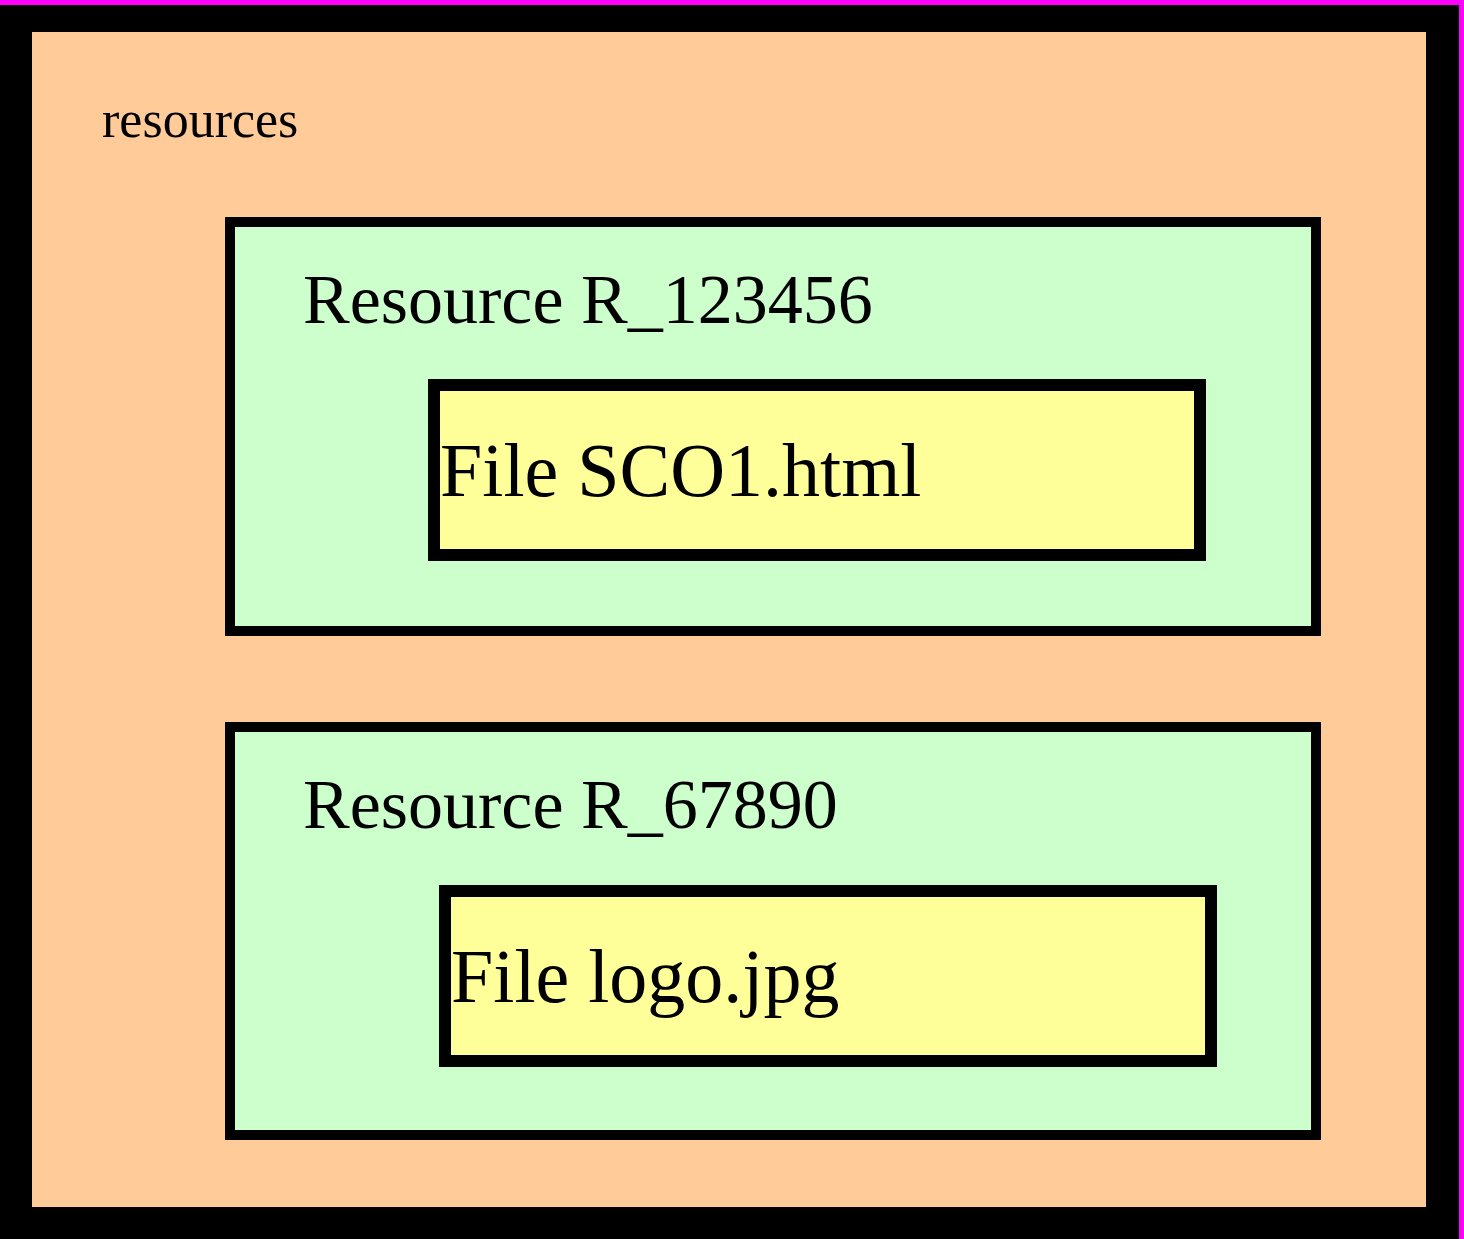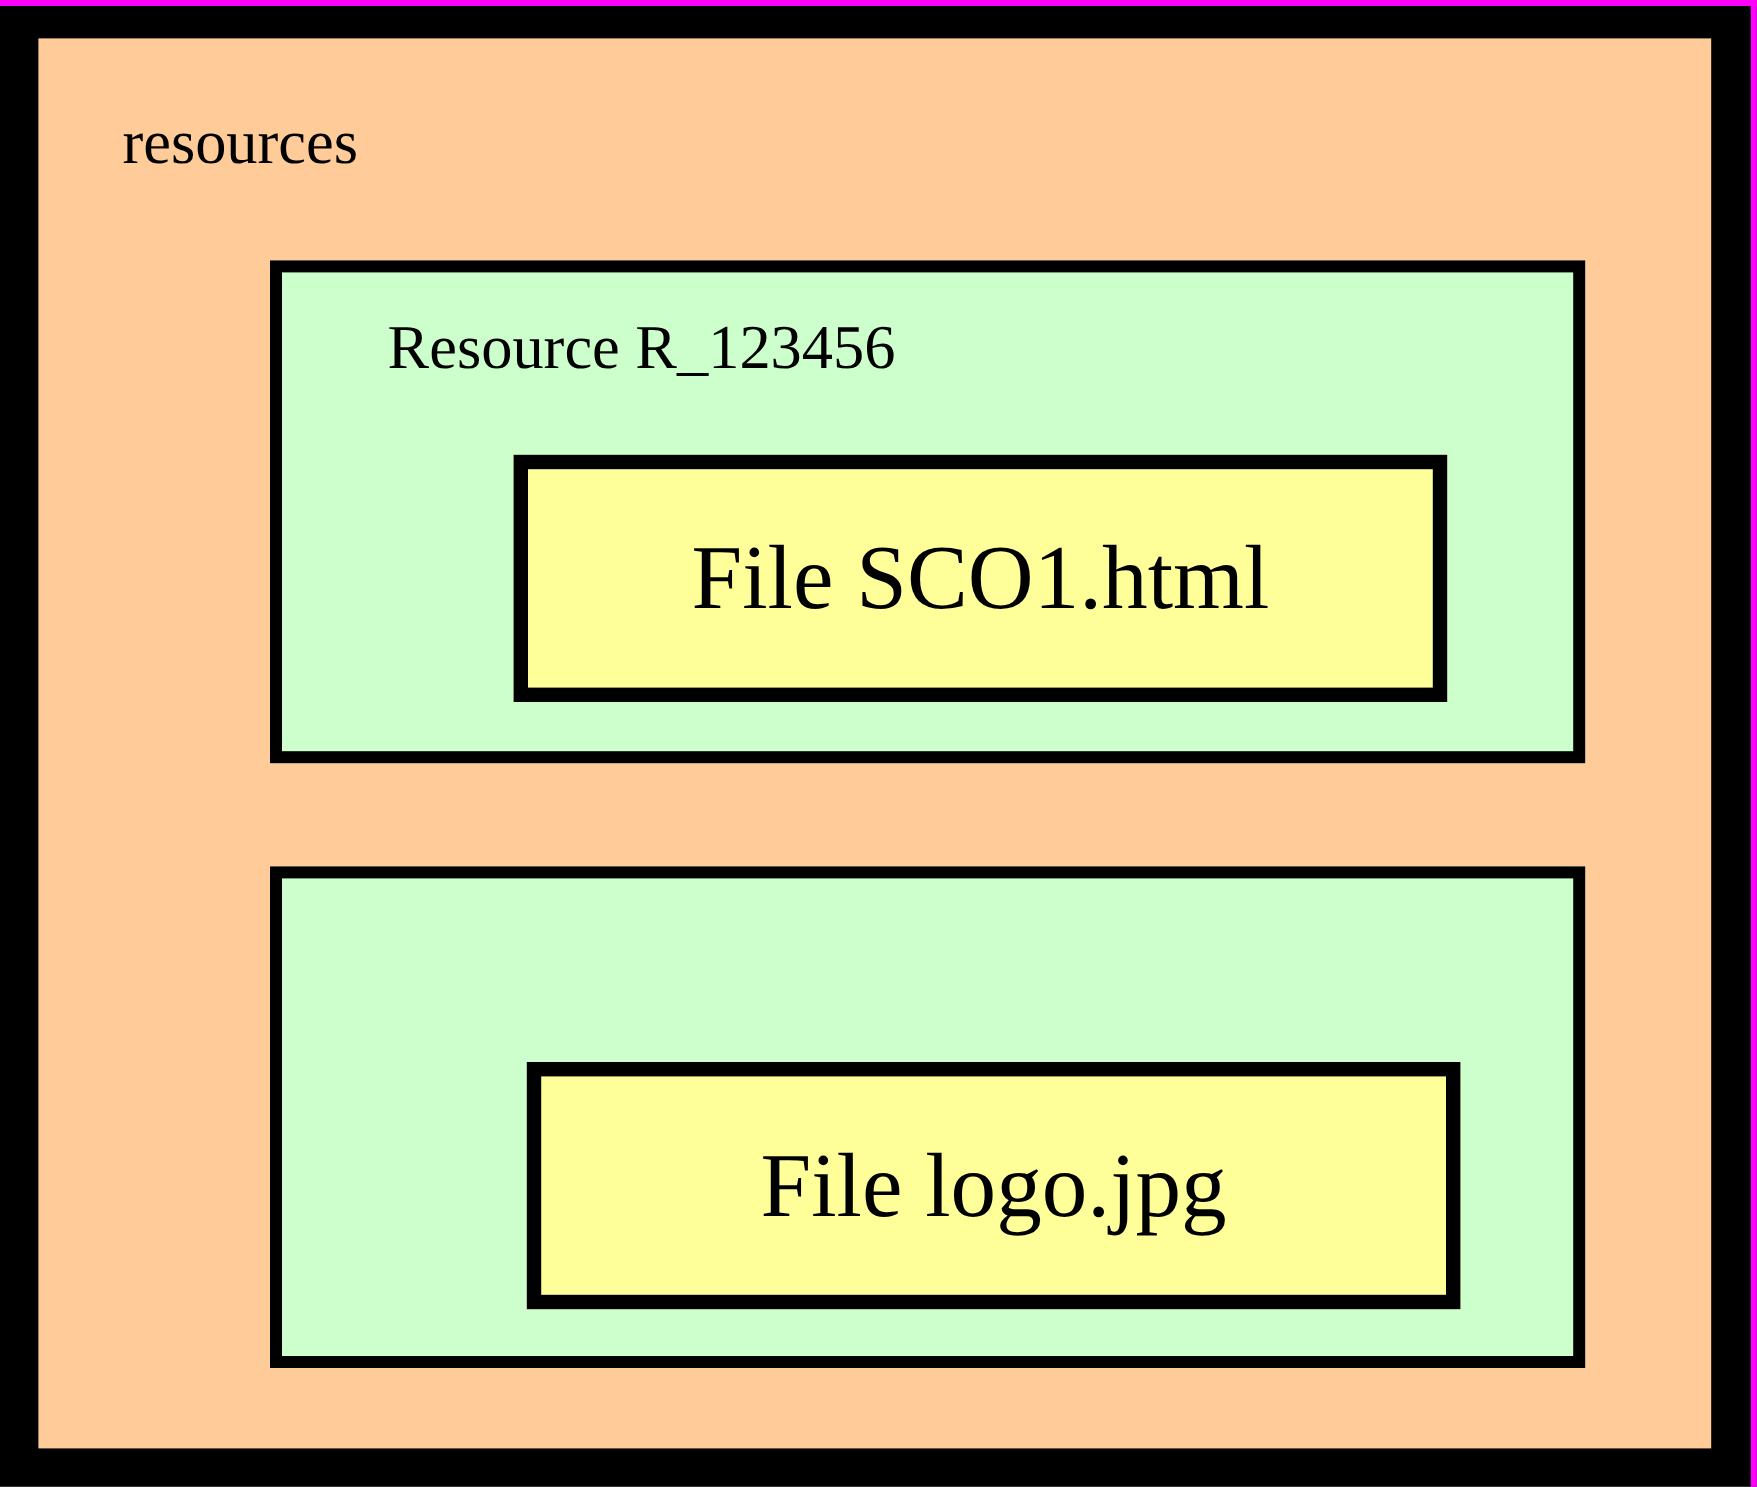--- a/index.html
+++ b/index.html
@@ -73,40 +73,39 @@
     width: 1096px;
     background: #ccffcc;
     border: 10px solid #000000;
     z-index: 3;
   }
   #resource-box-0 { top: 185px;  height: 419px; }
   #resource-box-1 { top: 690px;  height: 418px; }
 
   .resource-title {
     position: absolute;
-    left: 88px;
+    left: 68px;
     top: 38px;
-    font-size: 52px;
+    font-size: 70px;
     line-height: 1;
     color: #000000;
     white-space: nowrap;
   }
 
   
   .file-box {
     position: absolute;
     box-sizing: border-box;
     left: 193px;
     width: 778px;
-    height: 206px;
+    height: 182px;
     background: #ffff99;
     border: 12px solid #000000;
     display: flex;
     align-items: center;
-    justify-content: center;
   }
   #resource-box-0 .file-box { top: 152px; }
   #resource-box-1 .file-box { top: 153px; margin-left: 11px; }
 
   .file-title {
     font-size: 76px;
     line-height: 1;
     color: #000000;
     white-space: nowrap;
   }
@@ -124,19 +123,20 @@
     <div class="package-title">resources</div>
 
     <div class="resource-box" id="resource-box-0">
       <div class="resource-title">Resource R_123456</div>
       <div class="file-box">
         <div class="file-title">File SCO1.html</div>
       </div>
     </div>
 
     <div class="resource-box" id="resource-box-1">
+      <div class="resource-title">Resource R_67890</div>
       <div class="file-box">
         <div class="file-title">File logo.jpg</div>
       </div>
     </div>
 
   </div>
 </div>
 
 </body></html>

